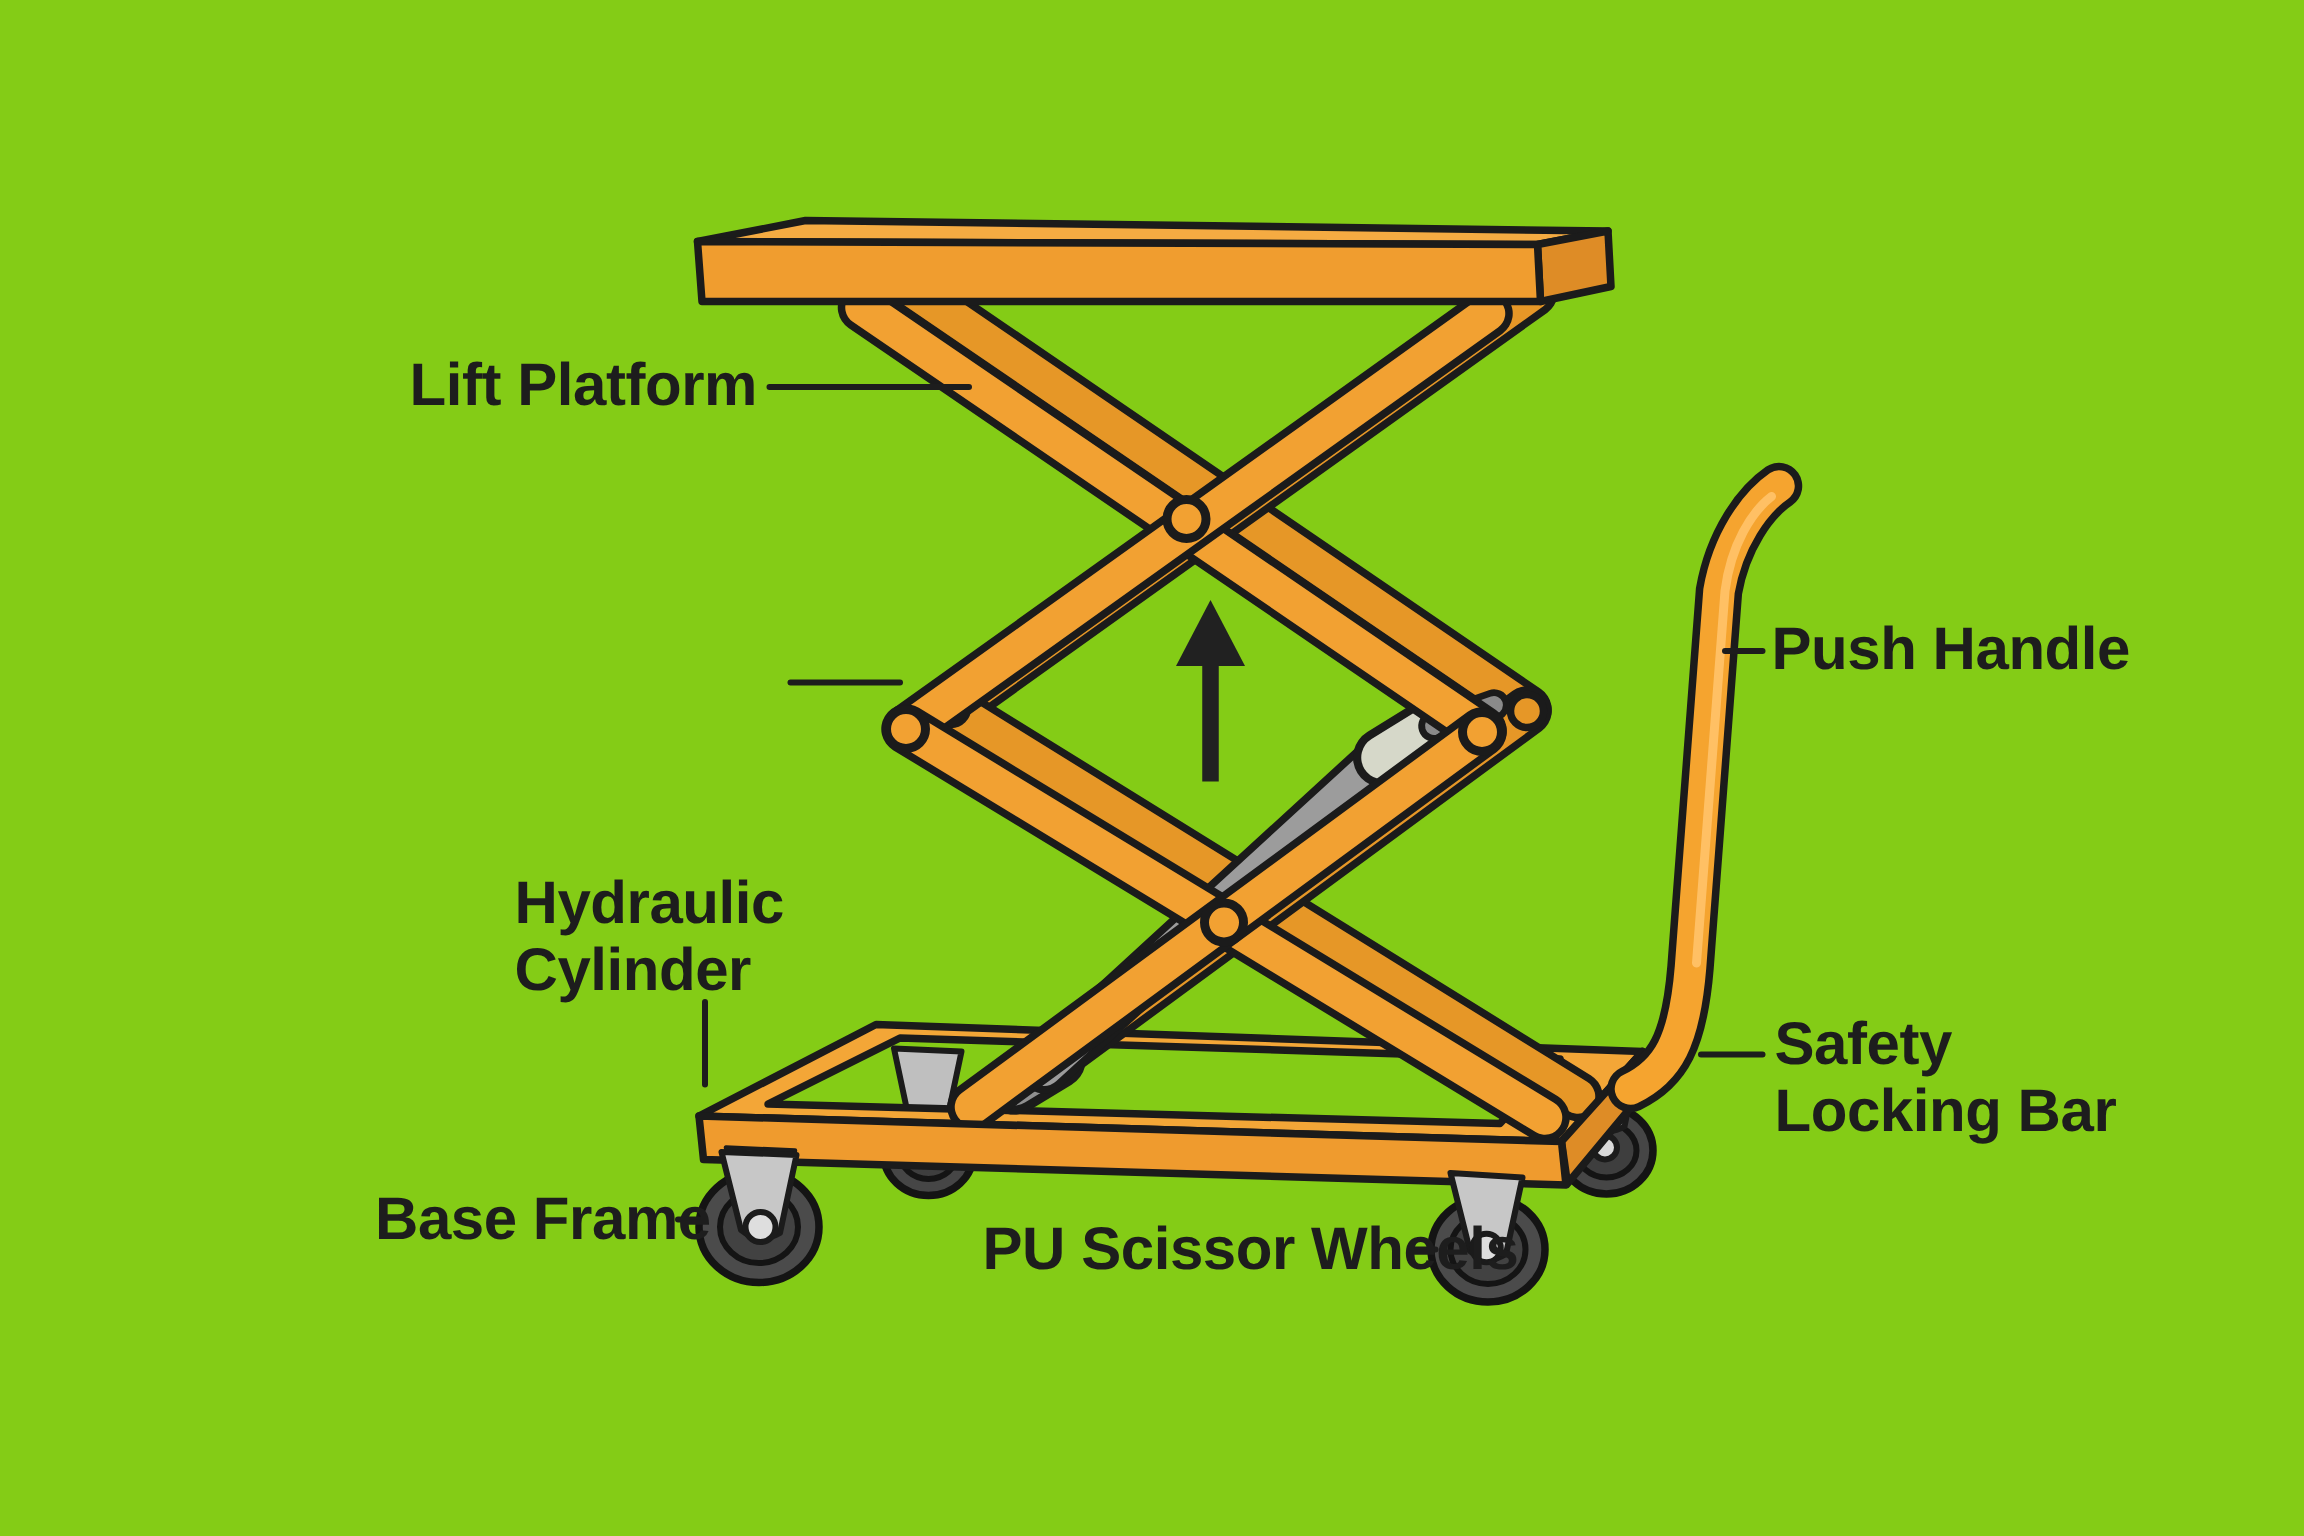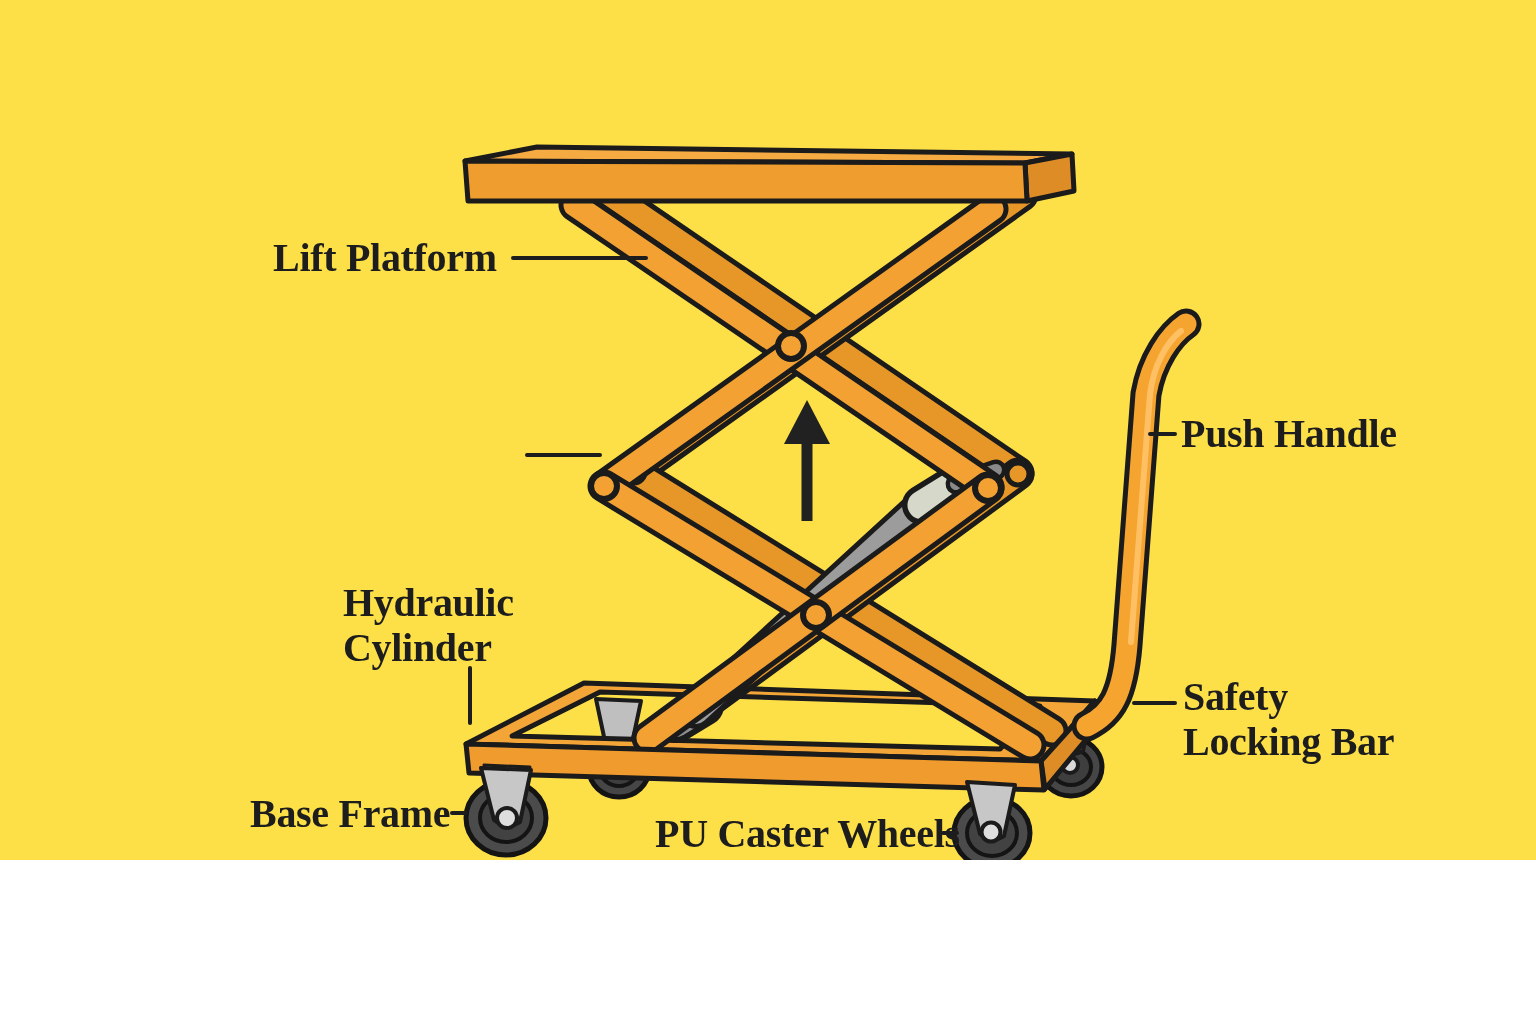--- a/index.html
+++ b/index.html
@@ -1,21 +1,21 @@
 <!DOCTYPE html>
 <html><head>
 <meta charset="utf-8">
 <style>
   html,body{margin:0;padding:0;background:#ffffff;}
   .stage{
     position:relative;
-    width:1536px;height:860px;
-    background:#fde047;
+    width:1536px;height:1024px;
+    background:#84cc16;
     overflow:hidden;
-    font-family:Liberation Serif, serif;
+    font-family:Liberation Sans, sans-serif;
   }
   .stage svg{position:absolute;left:0;top:0;}
   .diagram-label{
     position:absolute;
     font-weight:700;
     font-size:40px;
     line-height:45px;
     letter-spacing:-0.3px;
     color:#1D1D1D;
     white-space:nowrap;
@@ -145,21 +145,21 @@
   <div class="diagram-label lbl-lift-platform">Lift Platform</div>
 
 
   <div class="diagram-label lbl-hydraulic-cylinder">
     <div>Hydraulic</div>
     <div>Cylinder</div>
   </div>
 
   <div class="diagram-label lbl-base-frame">Base Frame</div>
 
-  <div class="diagram-label lbl-pu-caster-wheels">PU Caster Wheels</div>
+  <div class="diagram-label lbl-pu-caster-wheels">PU Scissor Wheels</div>
 
   <div class="diagram-label lbl-safety-locking-bar">
     <div>Safety</div>
     <div>Locking Bar</div>
   </div>
 
   <div class="diagram-label lbl-push-handle">Push Handle</div>
 
 </div>
 

